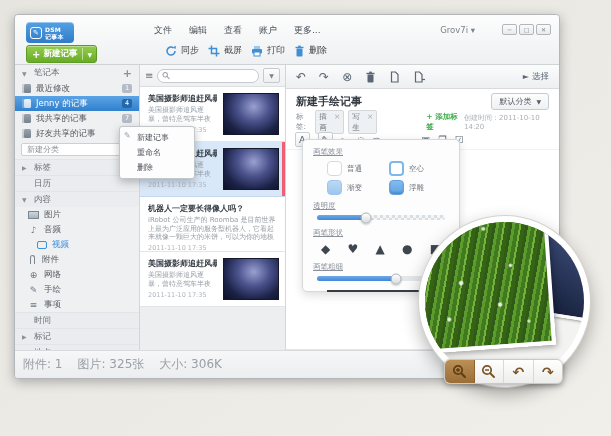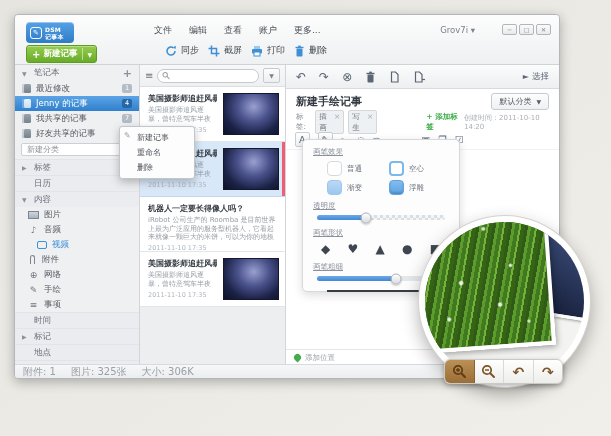--- a/index.html
+++ b/index.html
@@ -130,23 +130,23 @@
   .slider .knob { position:absolute; top:50%; width:11px; height:11px; border-radius:50%;
                   background:linear-gradient(#fefefe,#d9dde0); border:1px solid #aeb4b9;
                   box-shadow:0 1px 2px rgba(0,0,0,.25); transform:translate(-50%,-50%); cursor:pointer; }
   .shapes { display:flex; justify-content:space-between; padding:0 8px; font-size:12px; color:#3f4650; margin:2px 0 6px; }
   .shapes span { cursor:pointer; }
   .strokeprev { height:2px; background:#383d44; margin:9px 14px 0; }
   .locrow { height:16px; border-top:1px solid #e4e7ea; display:flex; align-items:center; gap:4px;
             padding:0 8px; font-size:7.5px; color:#9aa2aa; }
   .pin { width:7px; height:7px; background:#46aa4e; border-radius:50% 50% 50% 0; transform:rotate(-45deg); flex:none; }
   
-  .statusbar { position:absolute; left:0; right:0; bottom:0; height:14px; border-top:1px solid #d8dbde;
+  .statusbar { position:absolute; left:0; right:0; bottom:0; height:28px; border-top:1px solid #d8dbde;
                background:linear-gradient(#f6f7f8,#ebedee); border-radius:0 0 4px 4px;
-               display:flex; align-items:center; gap:15px; padding:0 8px; font-size:10px; color:#9aa0a7; }
+               display:flex; align-items:center; gap:15px; padding:0 8px; font-size:12px; color:#9aa0a7; }
   
   .mag { position:absolute; left:419px; top:216px; width:171px; height:171px; border-radius:50%;
          background:#fff; z-index:50;
          box-shadow:0 0 0 1px #d6d3ce, 0 7px 18px rgba(0,0,0,.32); }
   .magview { position:absolute; inset:6px; border-radius:50%; overflow:hidden; background:#f3f3f1; }
   .ph-dark { position:absolute; right:-20px; top:0; width:72px; height:96px; transform:rotate(9deg);
              background:linear-gradient(205deg,#46598a,#121a33); border:3px solid #fbfbfa;
              box-shadow:0 1px 3px rgba(0,0,0,.4); }
   .ph-grass { position:absolute; left:-26px; top:-22px; width:152px; height:150px; transform:rotate(-4deg);
               border:4px solid #fff; box-shadow:1px 2px 6px rgba(0,0,0,.35);

